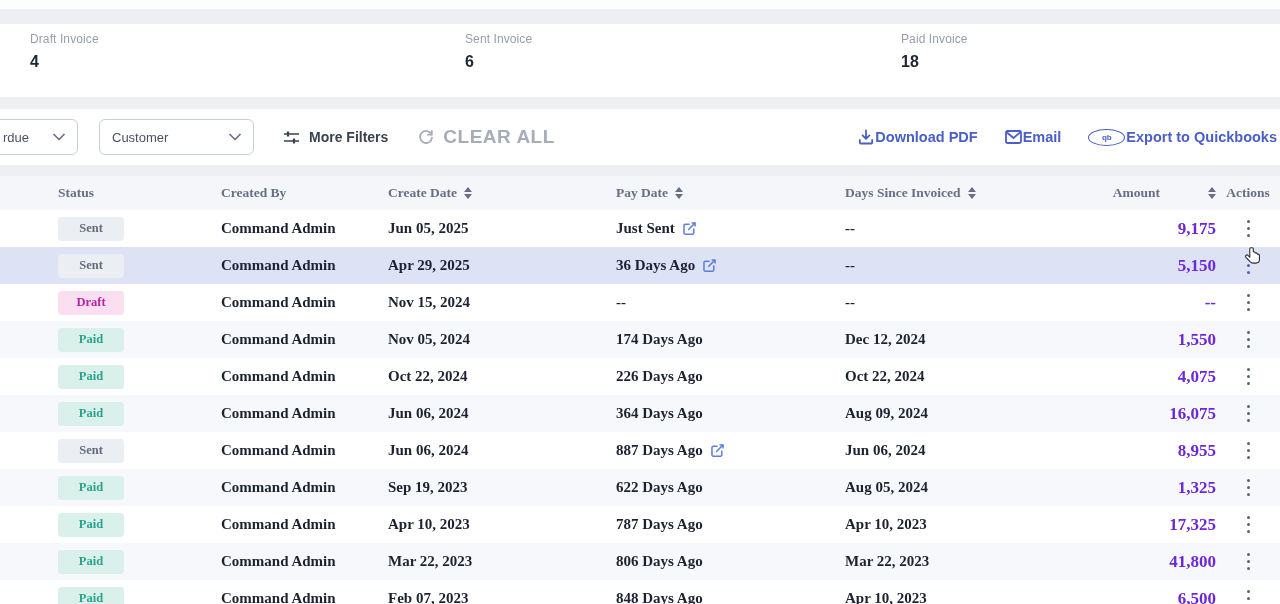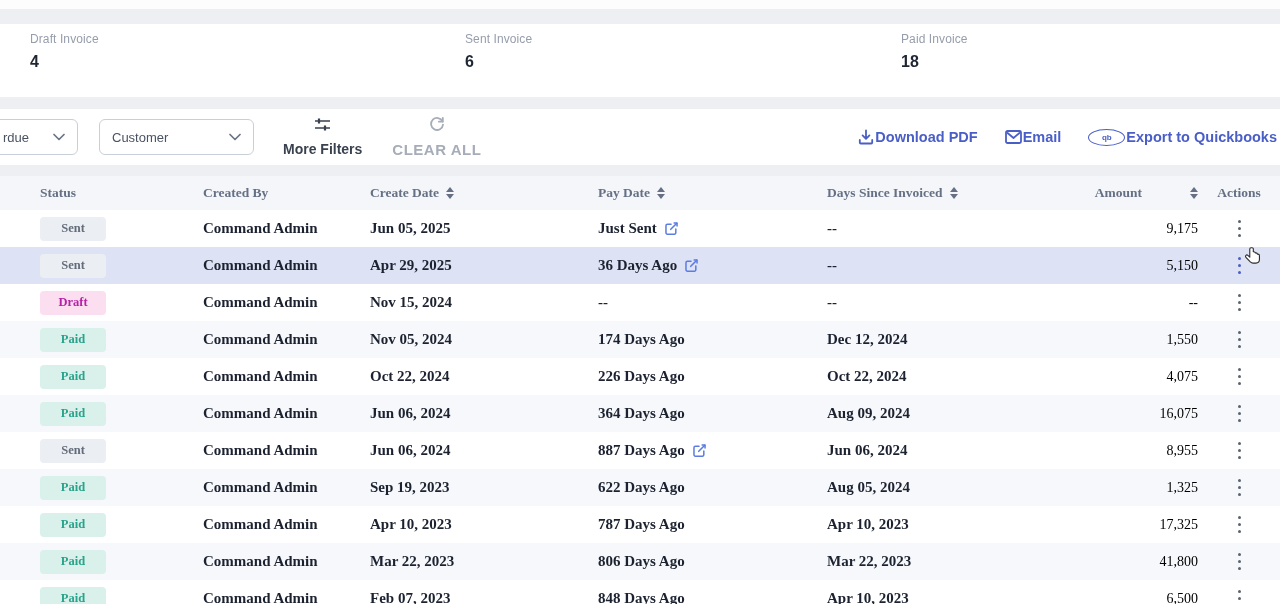--- a/index.html
+++ b/index.html
@@ -20,50 +20,50 @@
   .stat-value { margin-top:7px; font-size:16px; font-weight:600; color:#1f2633; }
 
   
   .filterbar { height:56px; background:#fff; display:flex; align-items:center; position:relative; }
   .select { height:36px; border:1px solid #c9cfd9; border-radius:6px; background:#fff;
     display:flex; align-items:center; justify-content:space-between; padding:0 12px;
     font-size:13px; color:#4a5262; cursor:pointer; }
   .select-overdue { margin-left:-10px; width:88px; }
   .select-customer { margin-left:21px; width:155px; }
   .chev { width:12px; height:8px; margin-left:8px; flex:none; }
-  .textbtn { display:flex; align-items:center; gap:9px; cursor:pointer; background:none; border:none;flex-direction:column; }
+  .textbtn { display:flex; align-items:center; gap:9px; cursor:pointer; background:none; border:none; }
   .more-filters { margin-left:29px; font-size:14px; font-weight:600; color:#3a424f; }
-  .clear-all { margin-left:30px; font-size:15px; font-weight:700; color:#a6adb8; letter-spacing:.5px; }
+  .clear-all { margin-left:30px; font-size:19px; font-weight:700; color:#a6adb8; letter-spacing:.5px; }
   .right-actions { margin-left:auto; display:flex; align-items:center; gap:27px; padding-right:3px; }
   .blue-btn { display:flex; align-items:center; gap:1px; font-size:14.5px; font-weight:700;
     color:#4a5ec8; cursor:pointer; background:none; border:none; }
   .qb-circle { width:37px; height:17px; border:1.5px solid #4a5ec8; border-radius:50%;
     display:flex; align-items:center; justify-content:center; font-size:8px; font-weight:700;
     color:#4a5ec8; }
 
   
   .grid-row { display:grid; grid-template-columns:163px 167px 228px 229px 241px 130px 1fr;
-    padding-left:40px; align-items:center; }
+    padding-left:58px; align-items:center; }
   .thead { height:34px; background:#f4f6f9;
     font-family:"Liberation Serif", serif; font-weight:700; font-size:13.5px; color:#667085; }
   .th { display:flex; align-items:center; gap:7px; }
   .th.align-right { justify-content:flex-end;gap:48px; }
   .th.align-center { justify-content:center; }
   .sort-icon { display:inline-flex; flex-direction:column; gap:2px; cursor:pointer; }
   .sort-icon .up { width:0; height:0; border-left:4px solid transparent;
     border-right:4px solid transparent; border-bottom:5px solid #667085; }
   .sort-icon .dn { width:0; height:0; border-left:4px solid transparent;
     border-right:4px solid transparent; border-top:5px solid #667085; }
 
   .tbody { font-family:"Liberation Serif", serif; }
   .tr { height:37px; background:#fff; cursor:pointer; }
   .tr.tint { background:#f6f8fb; }
   .tr.hovered { background:#dde2f4; }
   .cell { font-size:15px; font-weight:700; color:#1c2230; }
-  .td-amount { text-align:right; font-size:14px; font-weight:400; color:#000000; }
+  .td-amount { text-align:right; font-size:17px; font-weight:700; color:#6d28d9; }
   .td-days { display:flex; align-items:center; gap:7px; }
   .td-actions { display:flex; justify-content:center; }
 
   .badge { width:66px; height:24px; display:inline-flex; align-items:center; justify-content:center;
     border-radius:4px; font-size:12.5px; font-weight:700; font-family:"Liberation Serif", serif; }
   .badge-sent  { background:#ebeef2; color:#636c7a; }
   .badge-draft { background:#fbdff0; color:#b721a7; }
   .badge-paid  { background:#d9f1ea; color:#2aa38c; }
 
   .kebab { display:inline-flex; flex-direction:column; gap:4px; padding:4px 6px; cursor:pointer; }

